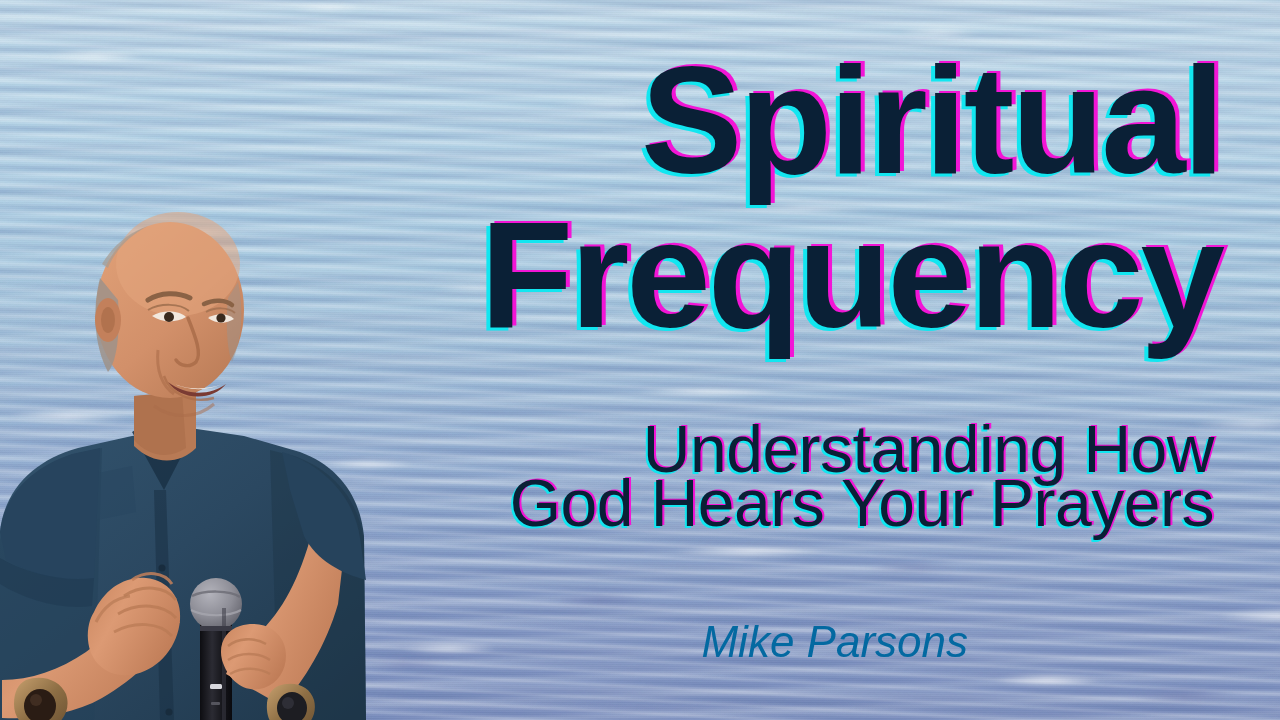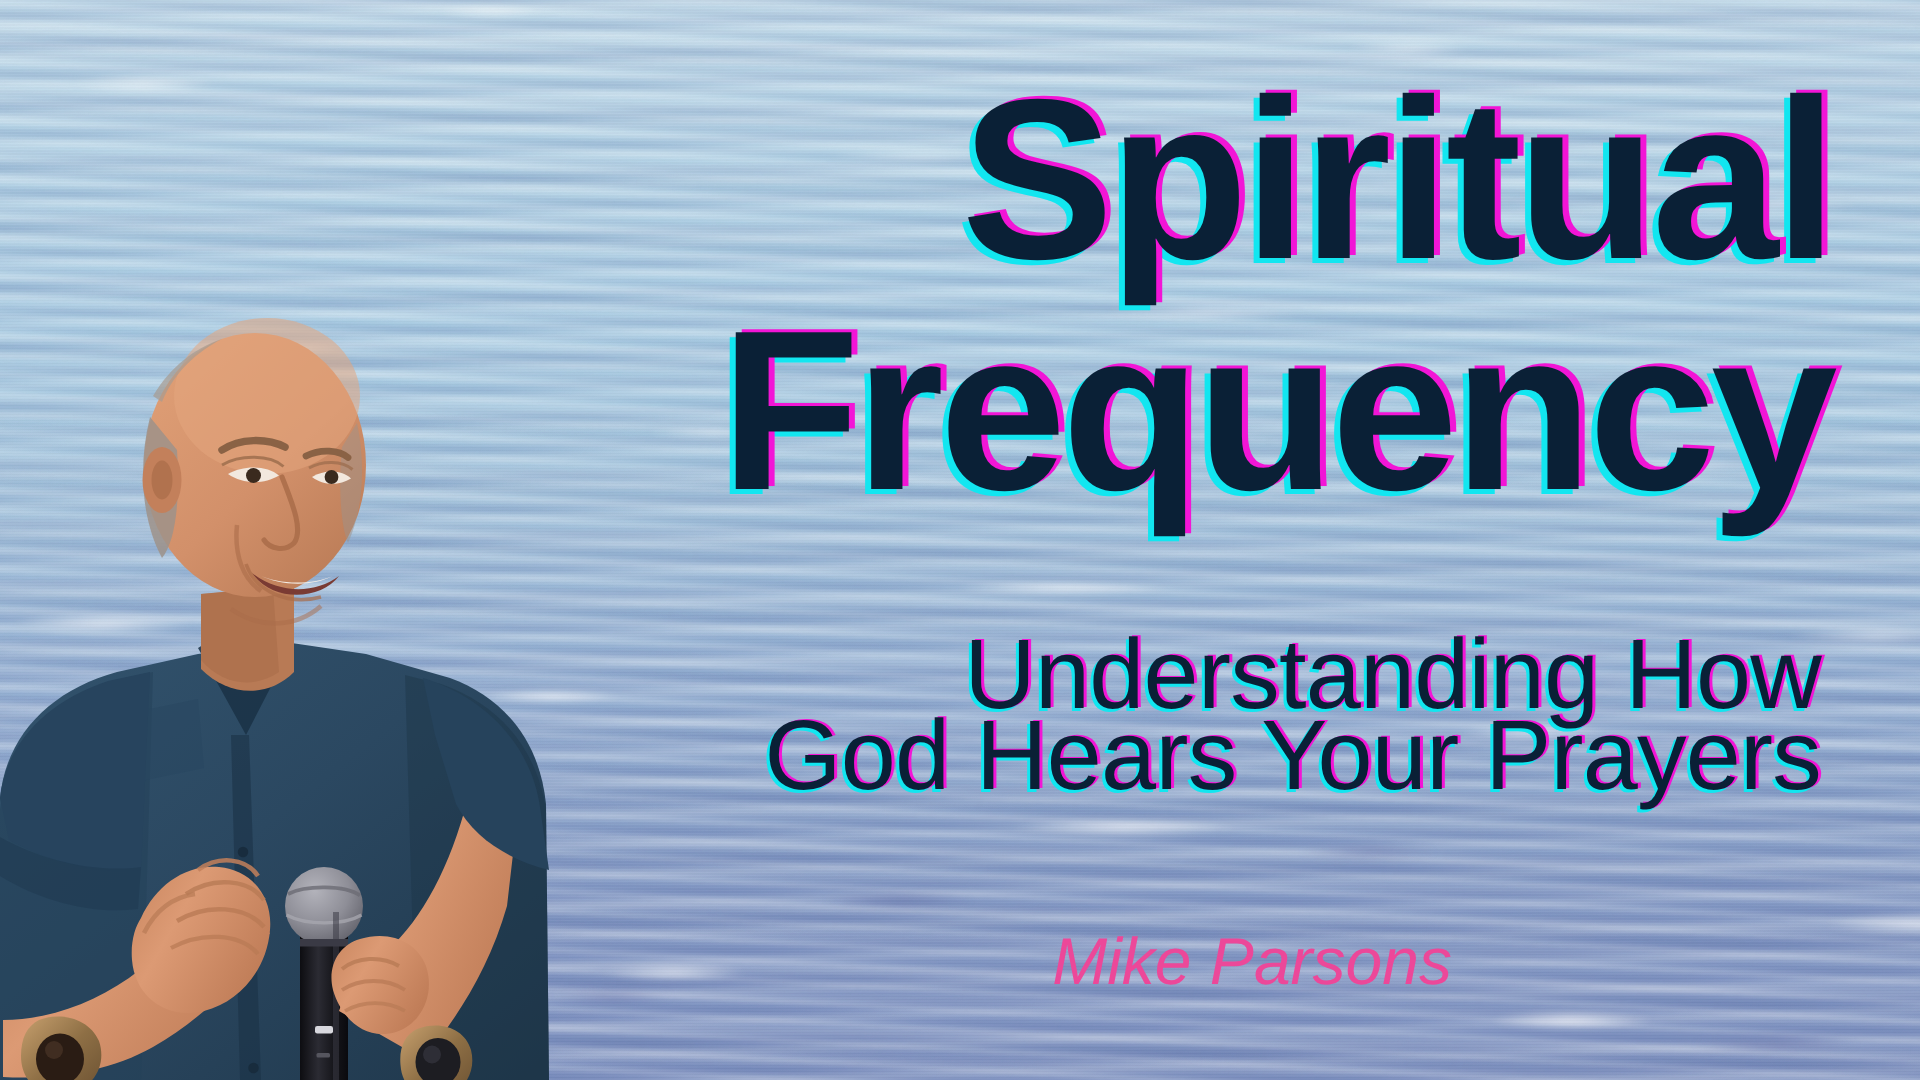--- a/index.html
+++ b/index.html
@@ -181,21 +181,21 @@
 
   
   .author {
     position:absolute;
     top:617px; right:312px;
     font-family:"Liberation Sans", sans-serif;
     font-style:italic;
     font-weight:400;
     font-size:44px;
     letter-spacing:0px;
-    color:#ec4899;
+    color:#0369a1;
     white-space:nowrap;
   }
 </style>
 </head>
 <body>
 
 <div id="slide">
 
   <div class="bg-base"></div>
   <div class="bg-purple"></div>

